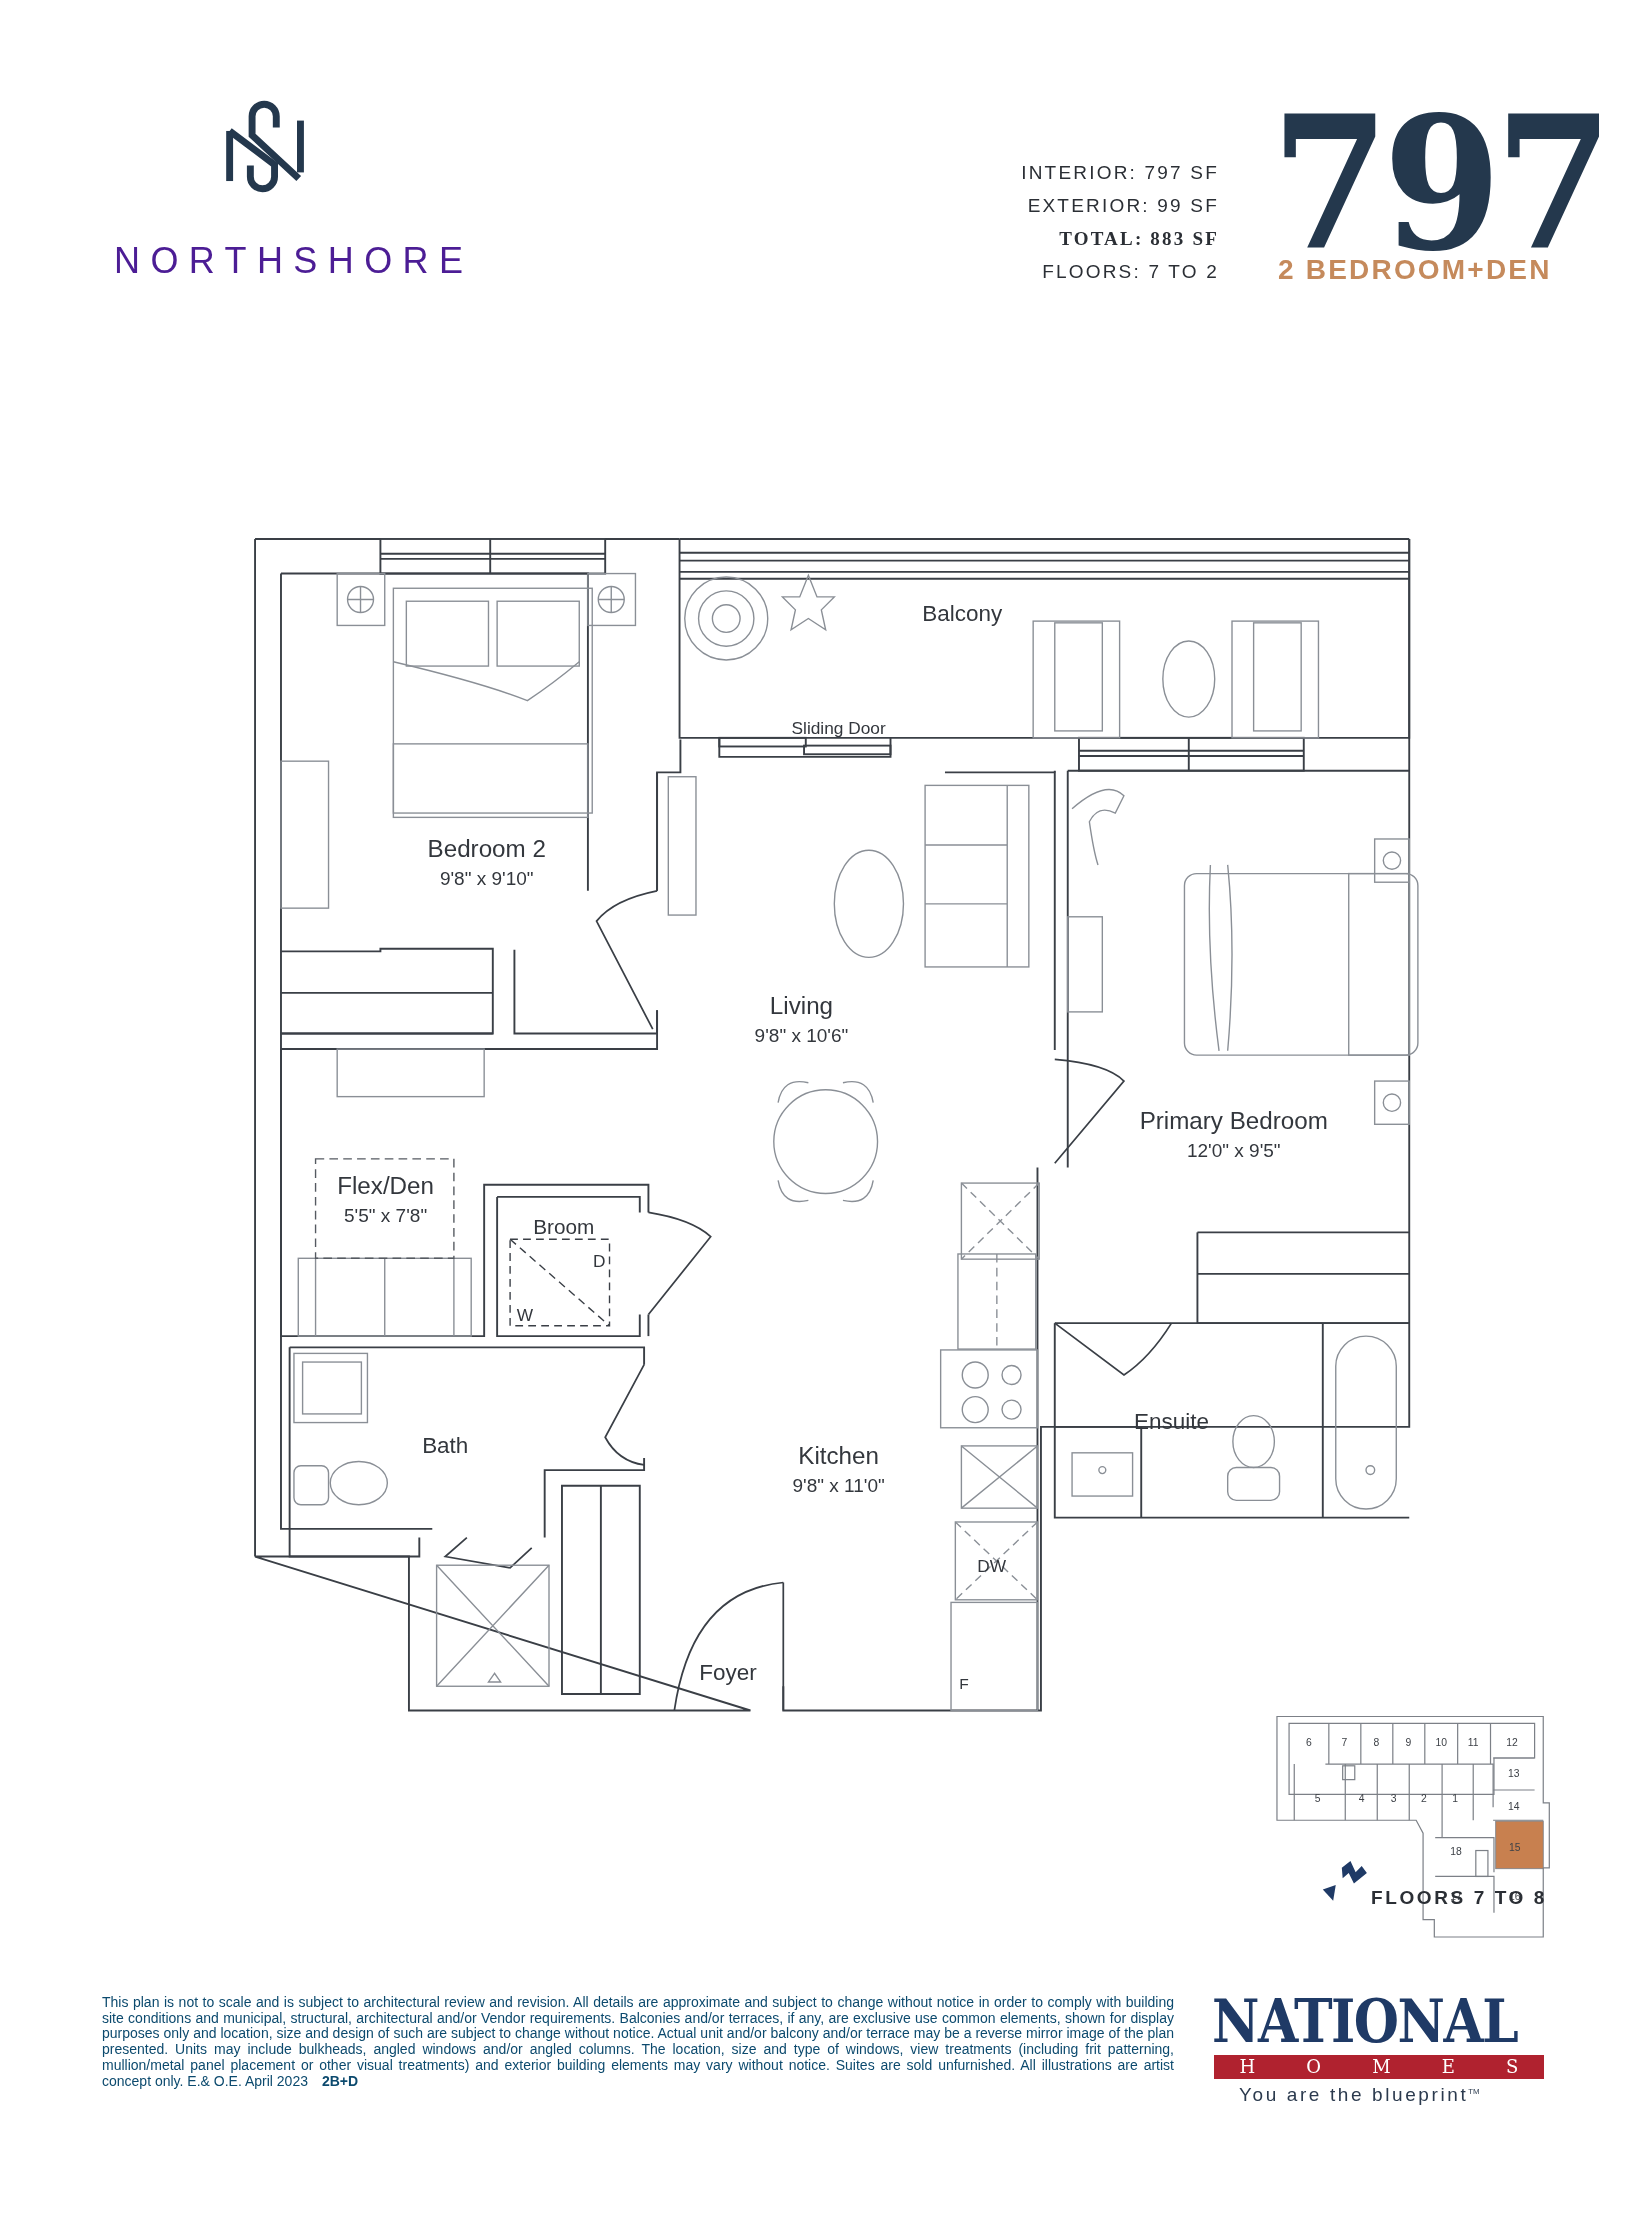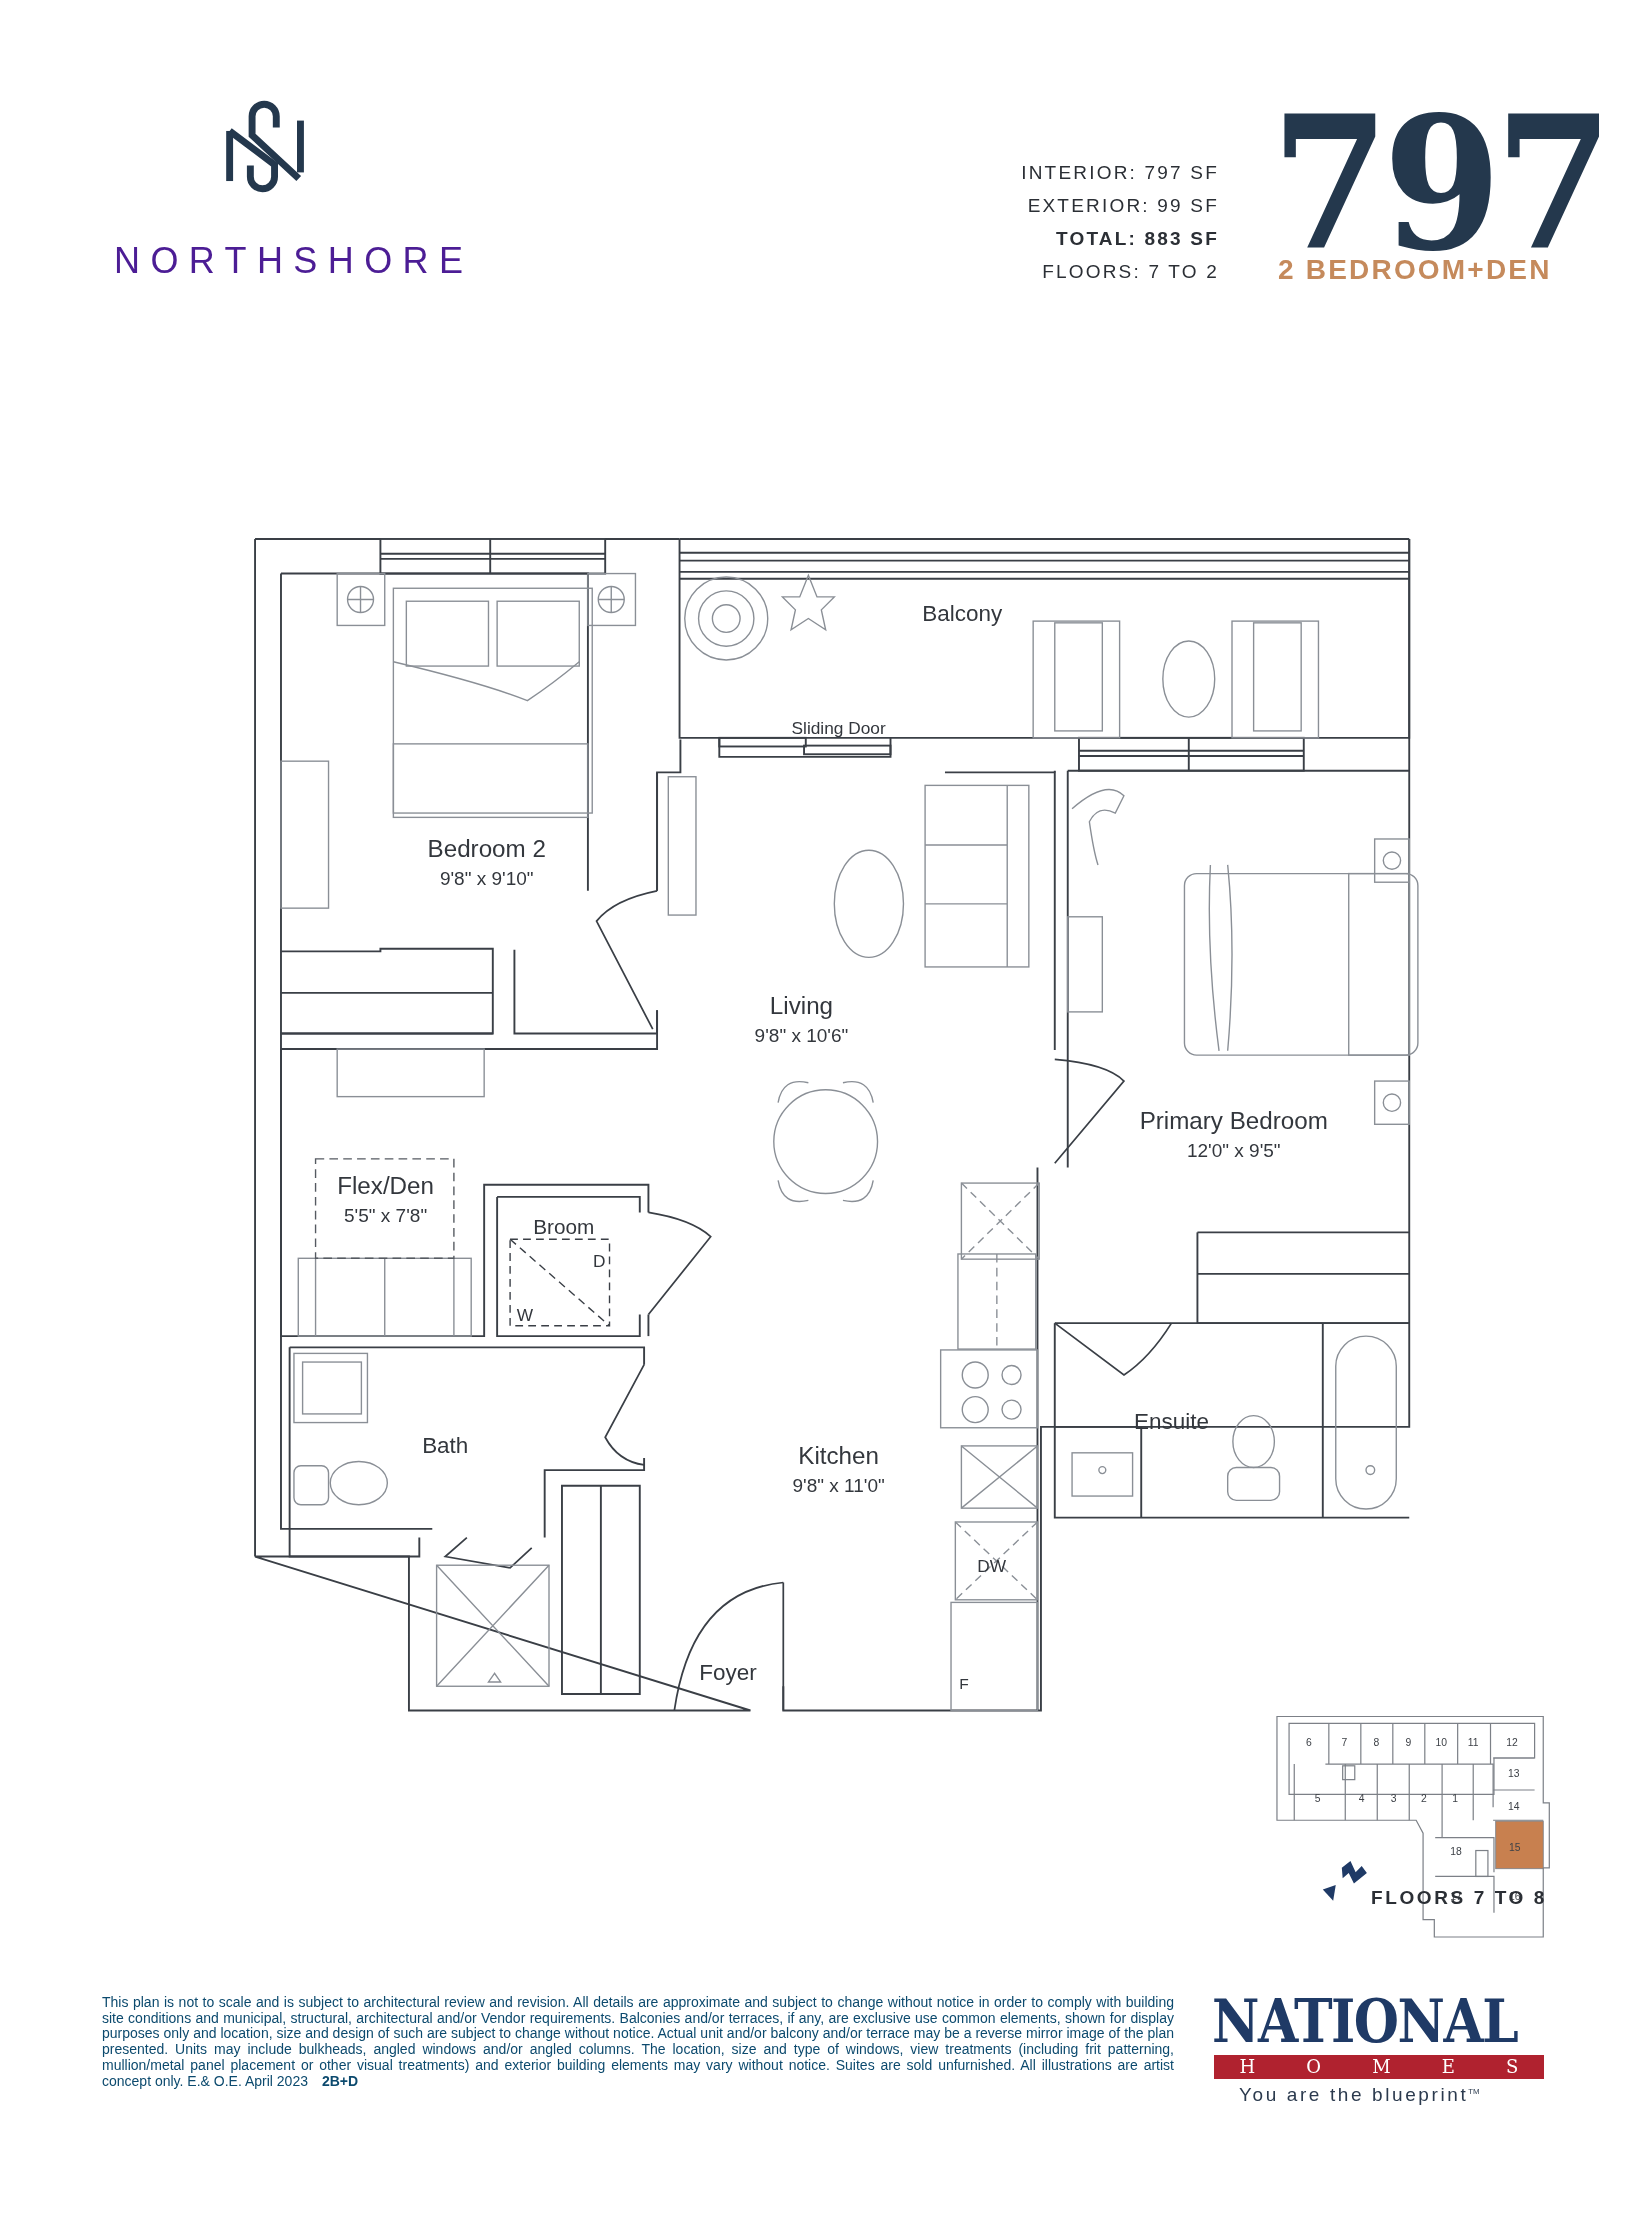--- a/index.html
+++ b/index.html
@@ -3,21 +3,21 @@
 <meta charset="utf-8">
 <style>
   html, body { margin:0; padding:0; background:#ffffff; }
   body { width:1647px; height:2214px; position:relative; overflow:hidden; font-family:"Liberation Sans", sans-serif; color:#2a2f36; }
   .abs { position:absolute; }
   
   #ns-logo { left:221px; top:99px; width:95px; height:95px; }
   #brand-name { left:114px; top:240px; font-size:36px; letter-spacing:10.4px; color:#4c1d95; font-weight:400; white-space:nowrap; }
   
   #specs { right:428px; top:156px; text-align:right; font-size:19px; line-height:33px; letter-spacing:2.2px; color:#2b2f35; }
-  #specs .bold { font-weight:700; }
+  #specs .bold { font-weight:700;font-family:Liberation Serif, serif; }
   #unit-number { left:1271px; top:97px; font-family:"DejaVu Serif", serif; font-size:183px; line-height:173px; font-weight:700; color:#24384d; letter-spacing:-7px; transform:scaleX(0.93); transform-origin:left top; }
   #unit-type { left:1278px; top:254px; font-size:28px; font-weight:700; letter-spacing:2.2px; color:#c58a5c; white-space:nowrap; }
   
   #floorplan { left:0; top:0; width:1647px; height:2214px; }
   .room-label { font-family:"Liberation Sans", sans-serif; fill:#33373d; }
   
   #floors-caption { left:1371px; top:1887px; font-size:19px; font-weight:700; letter-spacing:2.6px; color:#2b2f35; white-space:nowrap; }
   
   #disclaimer { left:102px; top:1995px; width:1072px; font-size:14px; line-height:15.7px; color:#0c4a6e; text-align:justify; }
   #disclaimer .code { font-weight:700; margin-left:14px; }

